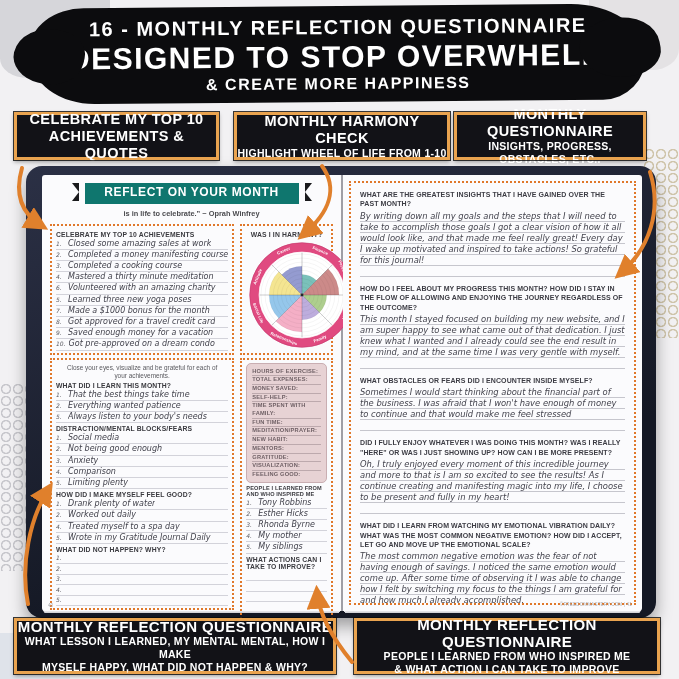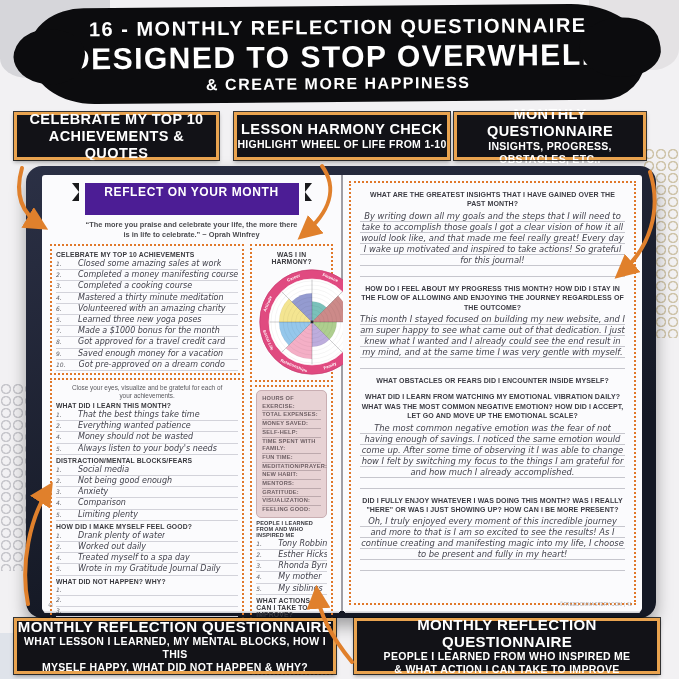--- a/index.html
+++ b/index.html
@@ -41,49 +41,49 @@
   .journal { position:absolute; left:26px; top:166px; width:630px; height:452px; border-radius:16px;
              background:linear-gradient(160deg,#2b3045,#141824 70%); box-shadow:0 8px 16px rgba(0,0,0,.35); z-index:2; }
   .page { position:absolute; top:175px; width:299px; height:436px; background:#fbfbfd; z-index:2;
           box-shadow:0 2px 0 -1px #e3e3e6, 0 4px 0 -2px #d4d4d8; }
   #page-left  { left:42px; border-radius:3px 0 0 3px; padding:6px 8px; }
   #page-right { left:343px; border-radius:0 3px 3px 0; }
   .spine { position:absolute; left:340px; top:175px; width:4px; height:436px; z-index:2;
            background:linear-gradient(90deg,#cfcfd4,#8e8e96,#cfcfd4); }
 
   
-  .ribbon { position:relative; margin:2px auto 0; width:214px; height:32px; background:#4c1d95; color:#fff;
+  .ribbon { position:relative; margin:2px auto 0; width:214px; height:21px; background:#0f766e; color:#fff;
             font-size:12px; font-weight:700; letter-spacing:.6px; text-align:center; line-height:18px; }
   .ribbon::before { content:""; position:absolute; left:-13px; top:0; border-top:9px solid #191a1c; border-bottom:9px solid #191a1c; border-left:7px solid transparent; }
   .ribbon::after  { content:""; position:absolute; right:-13px; top:0; border-top:9px solid #191a1c; border-bottom:9px solid #191a1c; border-right:7px solid transparent; }
   .quote { margin-top:5px; text-align:center; font-size:7.4px; font-weight:600; color:#4c4c50; line-height:9.5px; }
   .cols { display:flex; gap:6px; margin-top:5px; }
   .col-l { flex:0 0 166px; }
   .col-r { flex:1; min-width:0; }
   .dotted { border:2px dotted #e0782a; padding:3px 4px 2px; }
   .h { font-size:6.8px; font-weight:700; color:#3a3a3f; letter-spacing:.15px; margin:2px 0 1px; }
   .h.center { text-align:center; }
   ol.hand { list-style:none; }
-  ol.hand li { display:flex; gap:13px; border-bottom:.6px solid #d3d3da; align-items:flex-end; }
+  ol.hand li { display:flex; gap:3px; border-bottom:.6px solid #d3d3da; align-items:flex-end; }
   ol.hand li .num { flex:0 0 9px; font-size:6px; color:#5a5a60; line-height:10.2px; }
   .hand-txt, .hand { font-family:"DejaVu Sans", sans-serif; font-style:italic; font-size:8px; color:#41414b; line-height:10.2px; white-space:nowrap; overflow:hidden; }
   ol.blanks li { height:10.5px; }
   .note { text-align:center; font-size:6.4px; color:#59595e; line-height:8px; margin:1px 0 2px; }
   .mt { margin-top:3px; }
 
   
   .tracker { background:#e7d2d4; border:1px solid #c9aeb2; border-radius:5px; padding:4px 5px 3px; }
   .trow { font-size:5.7px; font-weight:700; color:#6e5f64; letter-spacing:.2px; line-height:7.7px; border-bottom:.5px solid #bda9ad; }
   .trow:last-child { border-bottom:none; }
 
   
   #wheel { display:block; margin:1px auto 0; width:112px; height:112px; }
 
   
-  .qa-wrap { position:absolute; inset:6px; border:2px dotted #e0782a; padding:7px 9px 4px; overflow:hidden;text-align:center; }
+  .qa-wrap { position:absolute; inset:6px; border:2px dotted #e0782a; padding:7px 9px 4px; overflow:hidden; }
   .qa { margin-bottom:7px; }
   .qa .q { font-size:7px; font-weight:700; color:#3c3c44; line-height:9.4px; letter-spacing:.1px; margin-bottom:2px; }
   .qa .a { font-family:"DejaVu Sans", sans-serif; font-style:italic; font-size:8.4px; color:#43434d; line-height:11px;
            background-image:repeating-linear-gradient(to bottom, rgba(0,0,0,0) 0 10.4px, #c6c6cd 10.4px 11px);
            padding-bottom:11px; }
   .pg-num { position:absolute; left:6px; bottom:3px; font-size:4.5px; color:#a9a9ad; }
   .footer { position:absolute; right:10px; bottom:4px; font-size:4.5px; color:#ababaf; letter-spacing:.2px; }
 
   
   #arrows { position:absolute; inset:0; z-index:6; pointer-events:none; }
@@ -101,35 +101,34 @@
   <div class="b1">16 - MONTHLY REFLECTION QUESTIONNAIRE</div>
   <div class="b2">DESIGNED TO STOP OVERWHELM</div>
   <div class="b3">&amp; CREATE MORE HAPPINESS</div>
 </div>
 
 <div class="callout" id="co1">
   <div class="t1">CELEBRATE MY TOP 10</div>
   <div class="t1">ACHIEVEMENTS &amp; QUOTES</div>
 </div>
 <div class="callout" id="co2">
-  <div class="t1">LESSON HARMONY CHECK</div>
+  <div class="t1">MONTHLY HARMONY CHECK</div>
   <div class="t2">HIGHLIGHT WHEEL OF LIFE FROM 1-10</div>
 </div>
 <div class="callout" id="co3">
   <div class="t1">MONTHLY QUESTIONNAIRE</div>
   <div class="t2">INSIGHTS, PROGRESS, OBSTACLES, ETC..</div>
 </div>
 
 <div class="journal"></div>
 <div class="spine"></div>
 
 <div class="page" id="page-left">
   <div class="ribbon">REFLECT ON YOUR MONTH</div>
   <div class="quote">
-    <div>“The more you praise and celebrate your life, the more there</div>
     <div>is in life to celebrate.” ~ Oprah Winfrey</div>
   </div>
   <div class="cols">
     <div class="col-l">
       <div class="dotted">
         <div class="h">CELEBRATE MY TOP 10 ACHIEVEMENTS</div>
         <ol class="hand">
 
             <li>
               <span class="num">1.</span>
@@ -194,24 +193,20 @@
               <span class="num">1.</span>
               <span class="hand-txt">That the best things take time</span>
             </li>
 
             <li>
               <span class="num">2.</span>
               <span class="hand-txt">Everything wanted patience</span>
             </li>
 
 
-            <li>
-              <span class="num">4.</span>
-              <span class="hand-txt">Money should not be wasted</span>
-            </li>
 
             <li>
               <span class="num">5.</span>
               <span class="hand-txt">Always listen to your body's needs</span>
             </li>
           </ol>
         <div class="h">DISTRACTION/MENTAL BLOCKS/FEARS</div>
         <ol class="hand">
 
             <li>
@@ -430,38 +425,39 @@
         <div class="a">By writing down all my goals and the steps that I will need to take to accomplish those goals I got a clear vision of how it all would look like, and that made me feel really great! Every day I wake up motivated and inspired to take actions! So grateful for this journal!</div>
       </div>
 
       <div class="qa">
         <div class="q">HOW DO I FEEL ABOUT MY PROGRESS THIS MONTH? HOW DID I STAY IN THE FLOW OF ALLOWING AND ENJOYING THE JOURNEY REGARDLESS OF THE OUTCOME?</div>
         <div class="a">This month I stayed focused on building my new website, and I am super happy to see what came out of that dedication. I just knew what I wanted and I already could see the end result in my mind, and at the same time I was very gentle with myself.</div>
       </div>
 
       <div class="qa">
         <div class="q">WHAT OBSTACLES OR FEARS DID I ENCOUNTER INSIDE MYSELF?</div>
+        <div class="a">Sometimes I would start thinking about the financial part of the business. I was afraid that I won't have enough of money to continue and that would make me feel stressed</div>
+      </div>
+
+      <div class="qa">
+        <div class="q">DID I FULLY ENJOY WHATEVER I WAS DOING THIS MONTH? WAS I REALLY "HERE" OR WAS I JUST SHOWING UP? HOW CAN I BE MORE PRESENT?</div>
+        <div class="a">Oh, I truly enjoyed every moment of this incredible journey and more to that is I am so excited to see the results! As I continue creating and manifesting magic into my life, I choose to be present and fully in my heart!</div>
       </div>
 
       <div class="qa">
         <div class="q">WHAT DID I LEARN FROM WATCHING MY EMOTIONAL VIBRATION DAILY? WHAT WAS THE MOST COMMON NEGATIVE EMOTION? HOW DID I ACCEPT, LET GO AND MOVE UP THE EMOTIONAL SCALE?</div>
         <div class="a">The most common negative emotion was the fear of not having enough of savings. I noticed the same emotion would come up. After some time of observing it I was able to change how I felt by switching my focus to the things I am grateful for and how much I already accomplished.</div>
       </div>
-
-      <div class="qa">
-        <div class="q">DID I FULLY ENJOY WHATEVER I WAS DOING THIS MONTH? WAS I REALLY "HERE" OR WAS I JUST SHOWING UP? HOW CAN I BE MORE PRESENT?</div>
-        <div class="a">Oh, I truly enjoyed every moment of this incredible journey and more to that is I am so excited to see the results! As I continue creating and manifesting magic into my life, I choose to be present and fully in my heart!</div>
-      </div>
     </div>
   <div class="footer">©FREEDOMMASTERY.COM | 41</div>
 </div>
 
 <div class="callout" id="cb1">
   <div class="t1b">MONTHLY REFLECTION QUESTIONNAIRE</div>
-  <div class="t2">WHAT LESSON I LEARNED, MY MENTAL BLOCKS, HOW I THIS</div>
+  <div class="t2">WHAT LESSON I LEARNED, MY MENTAL MENTAL, HOW I MAKE</div>
   <div class="t2">MYSELF HAPPY, WHAT DID NOT HAPPEN &amp; WHY?</div>
 </div>
 <div class="callout" id="cb2">
   <div class="t1b">MONTHLY REFLECTION QUESTIONNAIRE</div>
   <div class="t2">PEOPLE I LEARNED FROM WHO INSPIRED ME</div>
   <div class="t2">&amp; WHAT ACTION I CAN TAKE TO IMPROVE</div>
 </div>
 
 <svg id="arrows" width="679" height="679">
   <defs>

